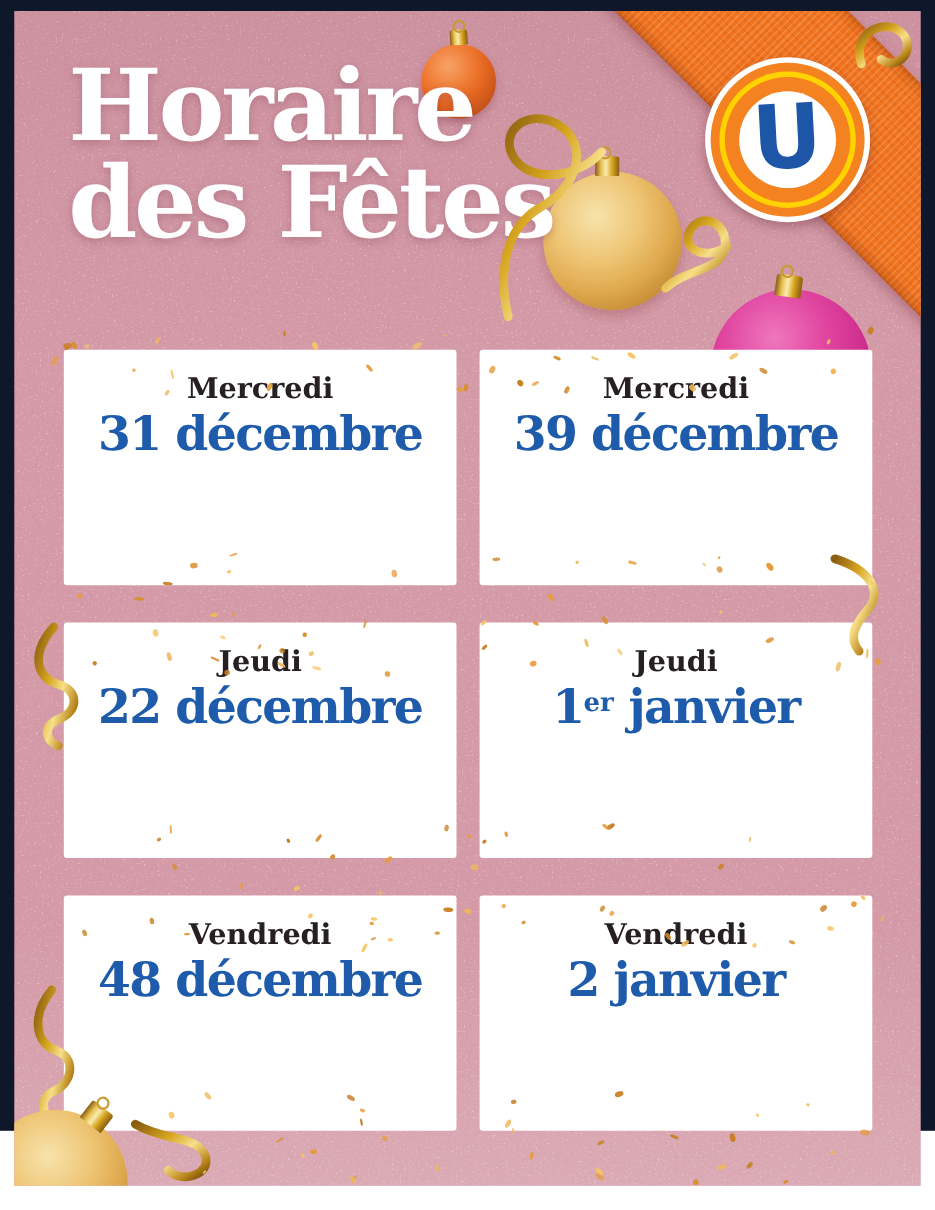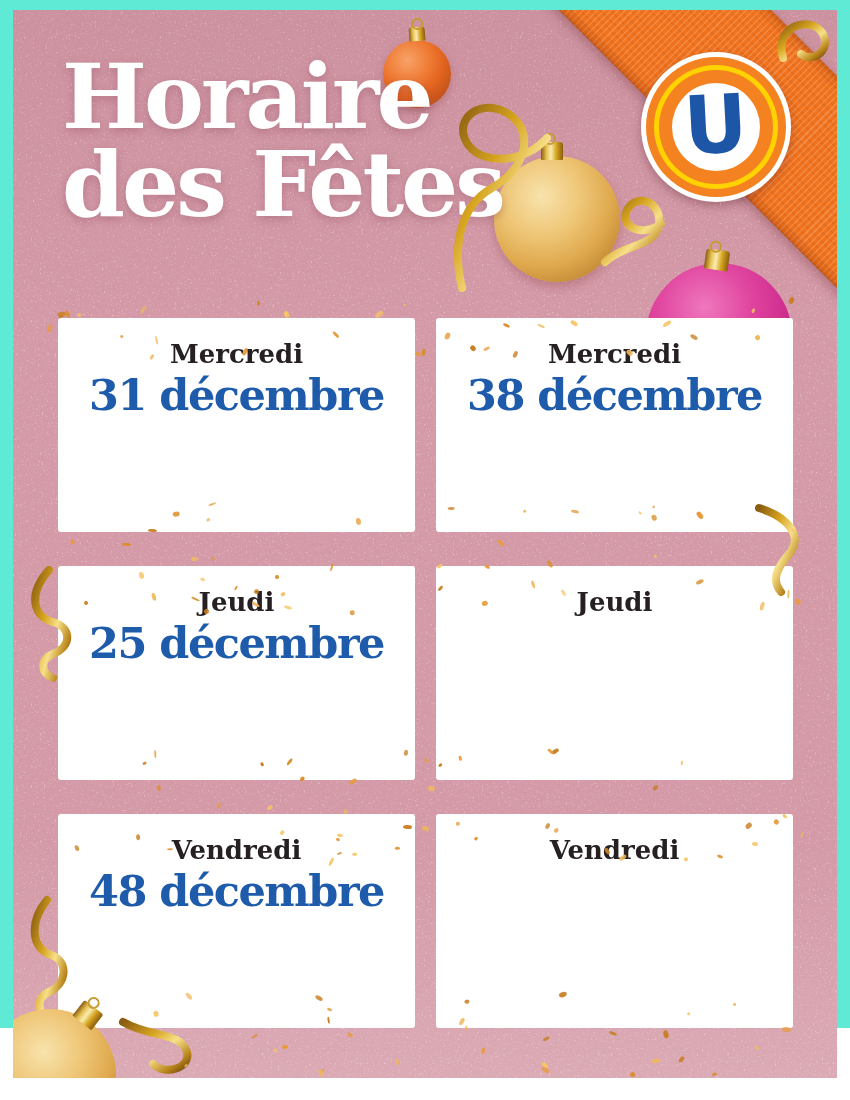--- a/index.html
+++ b/index.html
@@ -1,18 +1,18 @@
 <!DOCTYPE html>
 <html><head>
 <meta charset="utf-8">
 <style>
   html,body{margin:0;padding:0;}
   body{width:850px;height:1100px;background:#ffffff;overflow:hidden;
        font-family:"DejaVu Serif","Liberation Serif",serif;}
-  .poster{position:relative;width:850px;height:1028px;background:#5eead4;}
+  .poster{position:relative;width:850px;height:1028px;background:#0f172a;}
   .bg{position:absolute;left:13px;top:10px;width:824px;height:1068px;
       background:#d49aa7;overflow:hidden;}
   .noise{position:absolute;left:0;top:0;z-index:1;pointer-events:none;}
   .bg-sheen{position:absolute;left:0;top:0;width:100%;height:100%;z-index:1;
       background:linear-gradient(180deg,rgba(140,70,90,0.10) 0%,rgba(255,255,255,0) 30%,
                  rgba(255,255,255,0) 78%,rgba(255,255,255,0.16) 100%);}
   
   .ribbon{position:absolute;left:458px;top:11px;width:560px;height:150px;z-index:2;
       transform:rotate(45deg);
       background:#f2731d;
@@ -117,35 +117,37 @@
       </div>
     </div>
 
     <div class="cards">
       <div class="card">
         <div class="day">Mercredi</div>
         <div class="date"><span>31 décembre</span><sup></sup><span></span></div>
       </div>
       <div class="card">
         <div class="day">Mercredi</div>
-        <div class="date"><span>38 décembre</span><sup></sup><span></span></div>
+        <div class="date"><span>39 décembre</span><sup></sup><span></span></div>
       </div>
       <div class="card">
         <div class="day">Jeudi</div>
-        <div class="date"><span>25 décembre</span><sup></sup><span></span></div>
+        <div class="date"><span>22 décembre</span><sup></sup><span></span></div>
       </div>
       <div class="card">
         <div class="day">Jeudi</div>
+        <div class="date"><span>1</span><sup>er</sup><span> janvier</span></div>
       </div>
       <div class="card">
         <div class="day">Vendredi</div>
         <div class="date"><span>48 décembre</span><sup></sup><span></span></div>
       </div>
       <div class="card">
         <div class="day">Vendredi</div>
+        <div class="date"><span>2 janvier</span><sup></sup><span></span></div>
       </div>
     </div>
 
     <svg class="curls" width="824" height="1068">
       <defs>
         <linearGradient id="goldg" x1="0" y1="0" x2="1" y2="1">
           <stop offset="0" stop-color="#8a5d10"></stop>
           <stop offset="0.35" stop-color="#d6a41f"></stop>
           <stop offset="0.6" stop-color="#f7e08a"></stop>
           <stop offset="0.85" stop-color="#b9841a"></stop>

